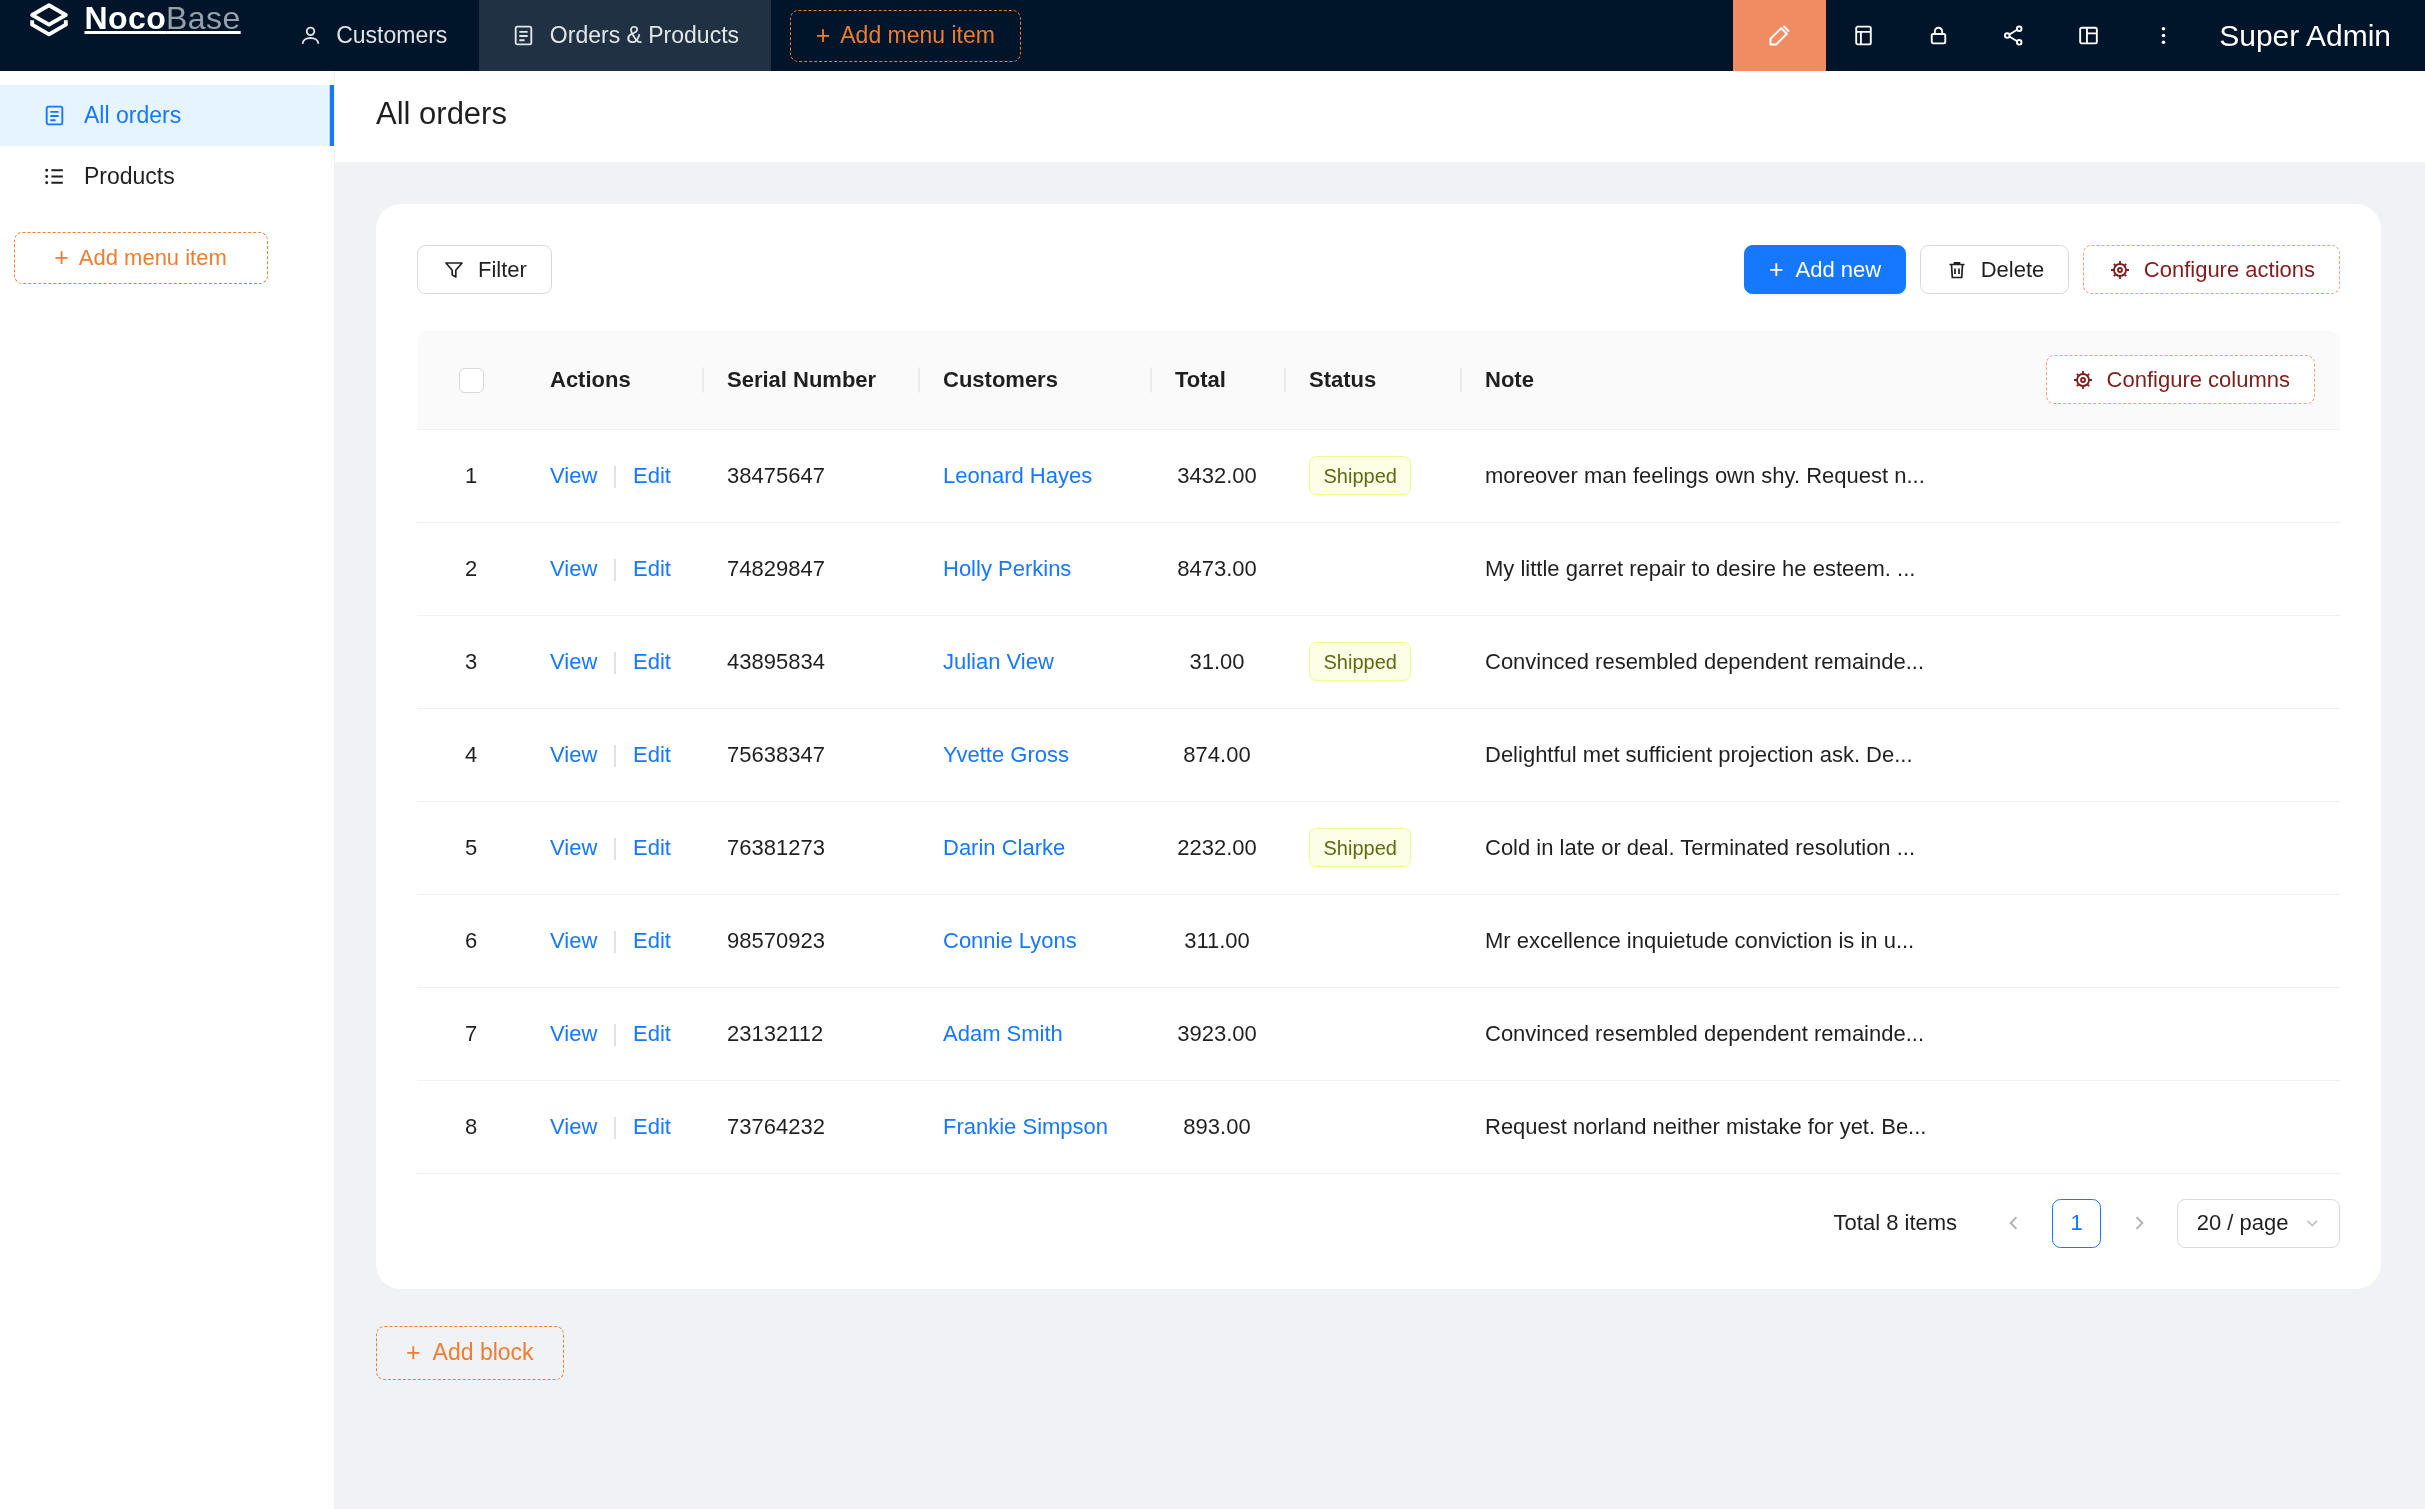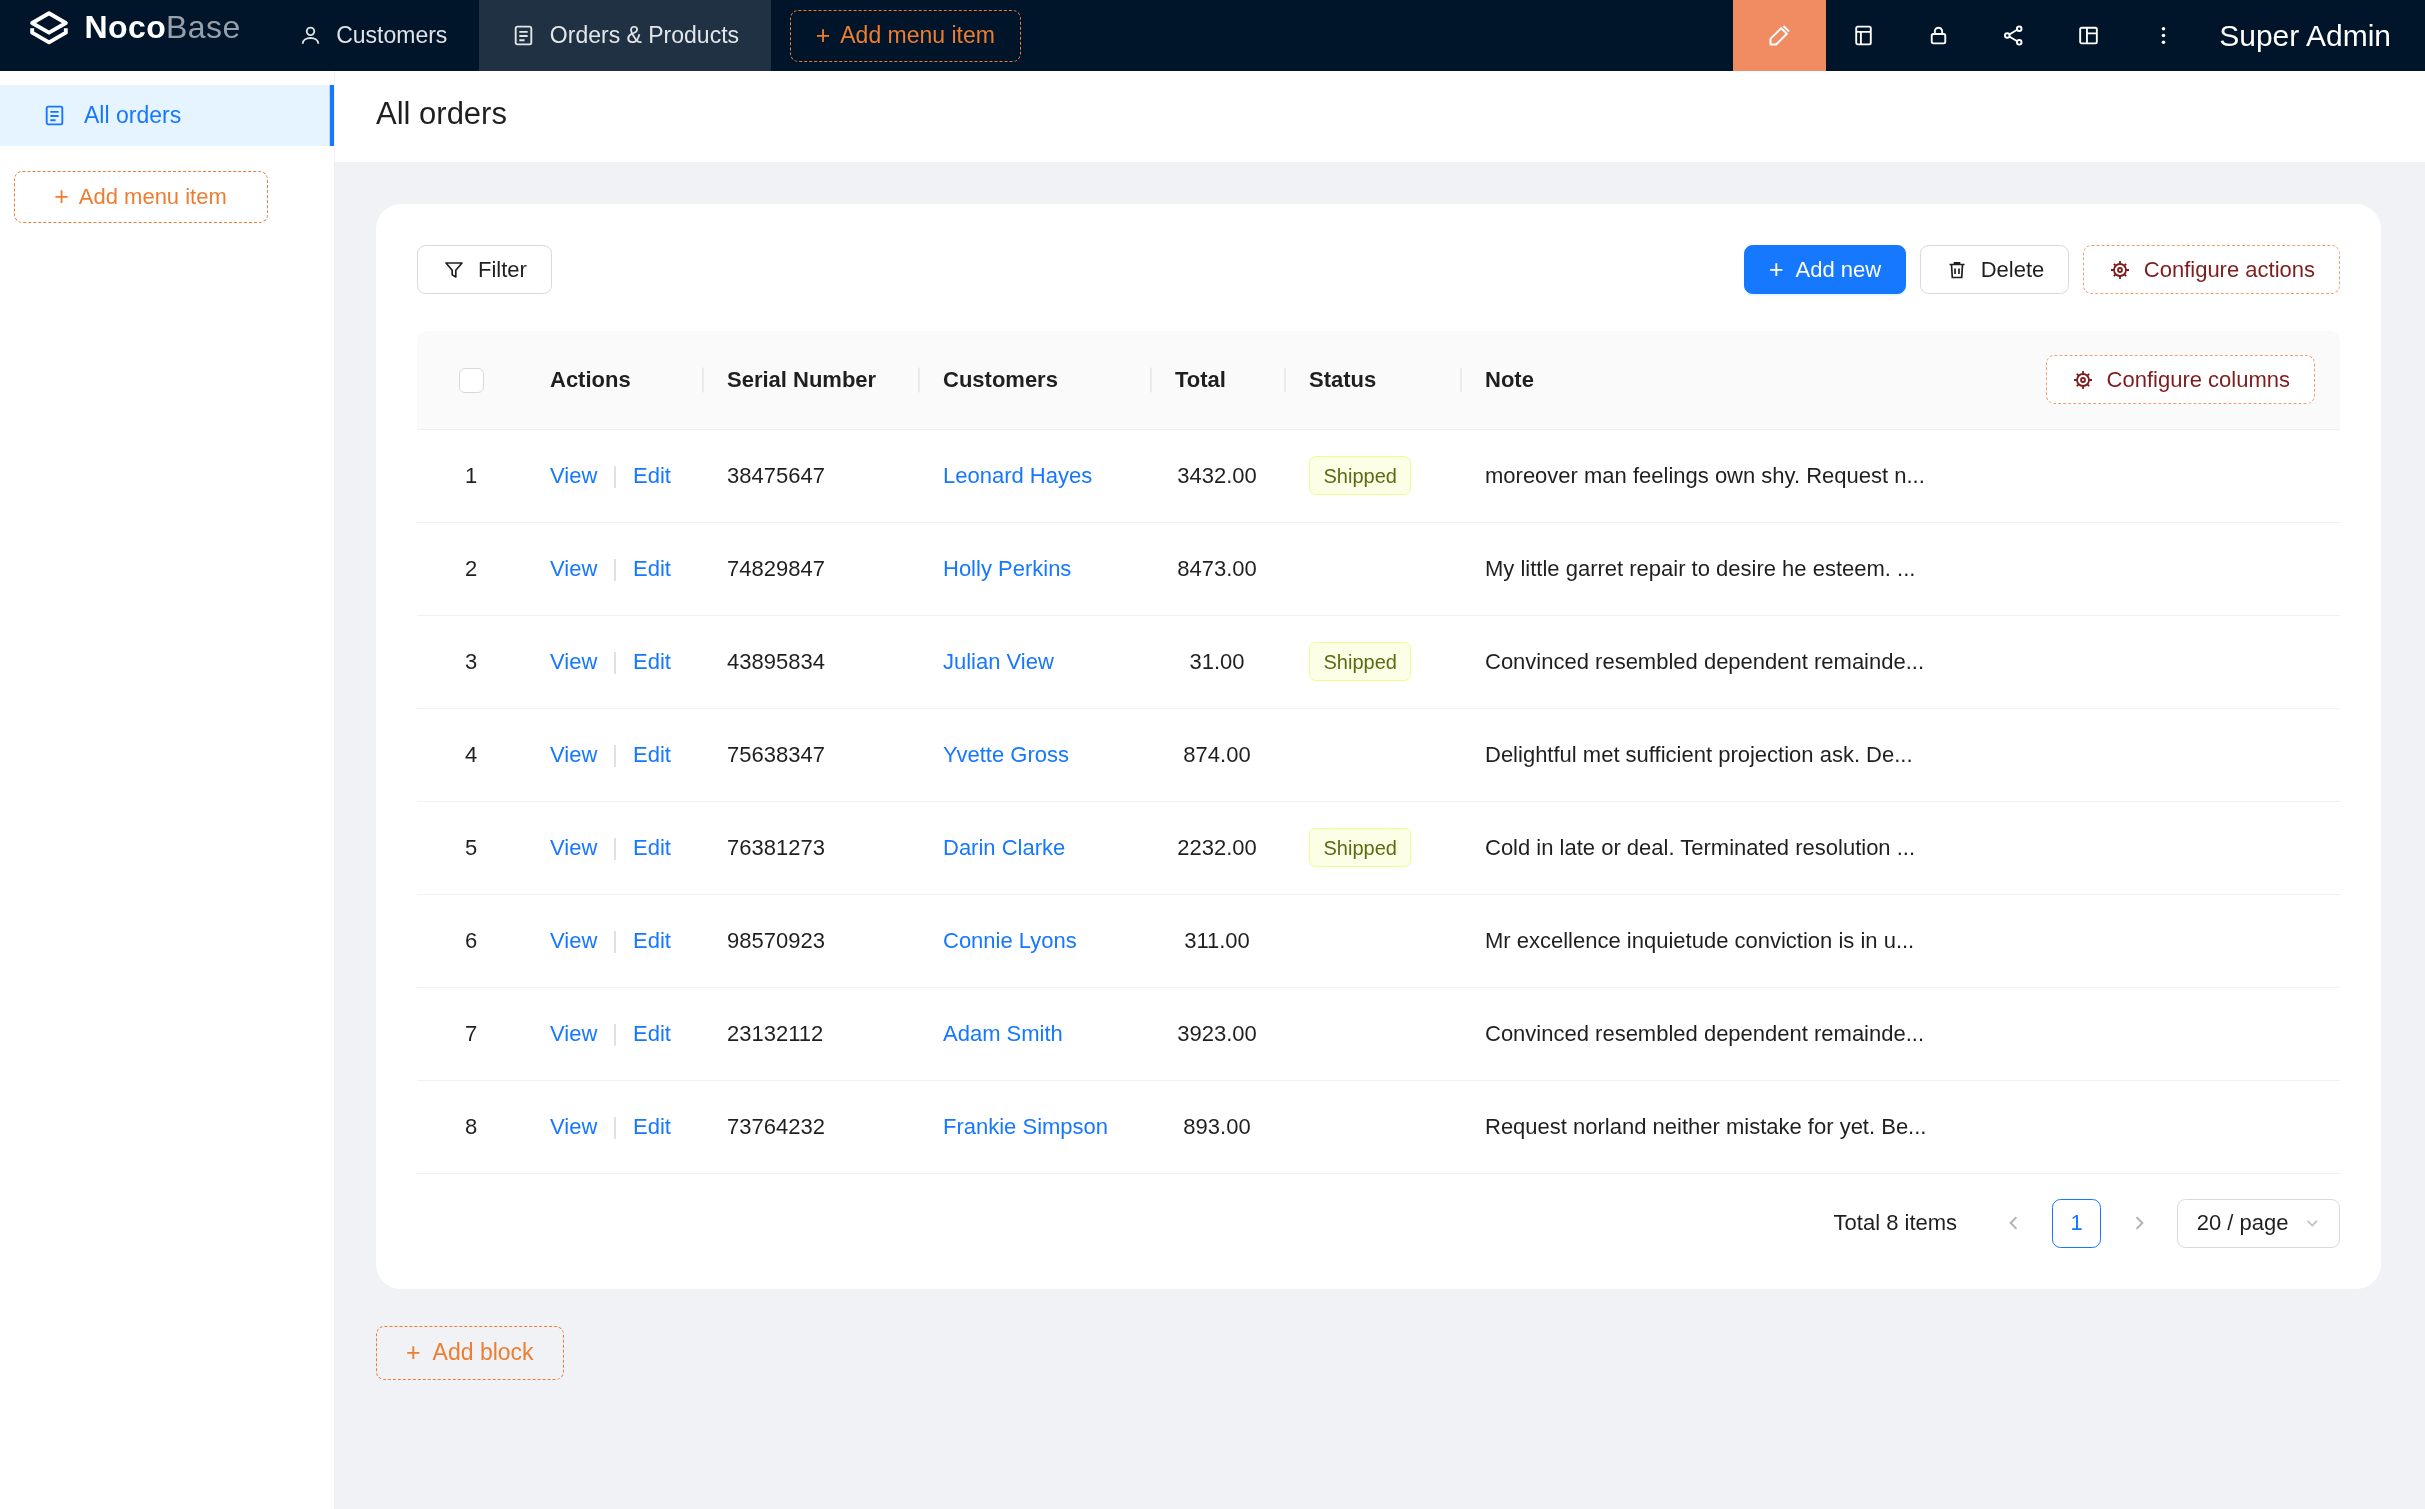--- a/index.html
+++ b/index.html
@@ -15,22 +15,23 @@
 
   
   .navbar {
     height: 71px;
     background: #001529;
     color: #fff;
     display: flex;
     align-items: stretch;
   }
   .logo {
-    display:flex; align-items:center; gap:13.5px;
+    display:flex; align-items:flex-start; gap:13.5px;
     padding: 0 25px 16px 27px;
+    text-decoration: underline;
   }
   .logo-mark svg { width:44px; height:39px; }
   .logo-text { font-size: 32px; letter-spacing: 0.4px; }
   .logo-noco { font-weight: bold; color:#fff; }
   .logo-base { font-weight: normal; color:#97a0aa; }
   .nav-tabs { display:flex; align-items:stretch; }
   .nav-tab {
     display:flex; align-items:center; gap:13.5px;
     padding: 0 32px;
     color: rgba(255,255,255,0.88);
@@ -363,20 +364,29 @@
 <div class="layout">
   <aside class="sidebar">
     <div class="side-item active">
       <span>
         <svg viewBox="0 0 24 24" fill="none" stroke="currentColor" stroke-width="1.8">
           <rect x="4.5" y="3.5" width="15" height="17" rx="1.5"></rect>
             <path d="M8 8.5h8M8 12.5h8M8 16.5h5"></path>
         </svg>
       </span>
       <span>All orders</span>
+    </div>
+    <div class="side-item">
+      <span>
+        <svg viewBox="0 0 24 24" fill="none" stroke="currentColor" stroke-width="1.8">
+          <path d="M9 6h11M9 12h11M9 18h11"></path>
+          <path d="M4.5 6h.01M4.5 12h.01M4.5 18h.01" stroke-width="2.8" stroke-linecap="round"></path>
+        </svg>
+      </span>
+      <span>Products</span>
     </div>
     <button class="sidebar-add">
       <span class="plus-glyph">+</span>
       <span>Add menu item</span>
     </button>
   </aside>
 
   <main class="main">
     <div class="page-header">
       <div class="page-title">All orders</div>

